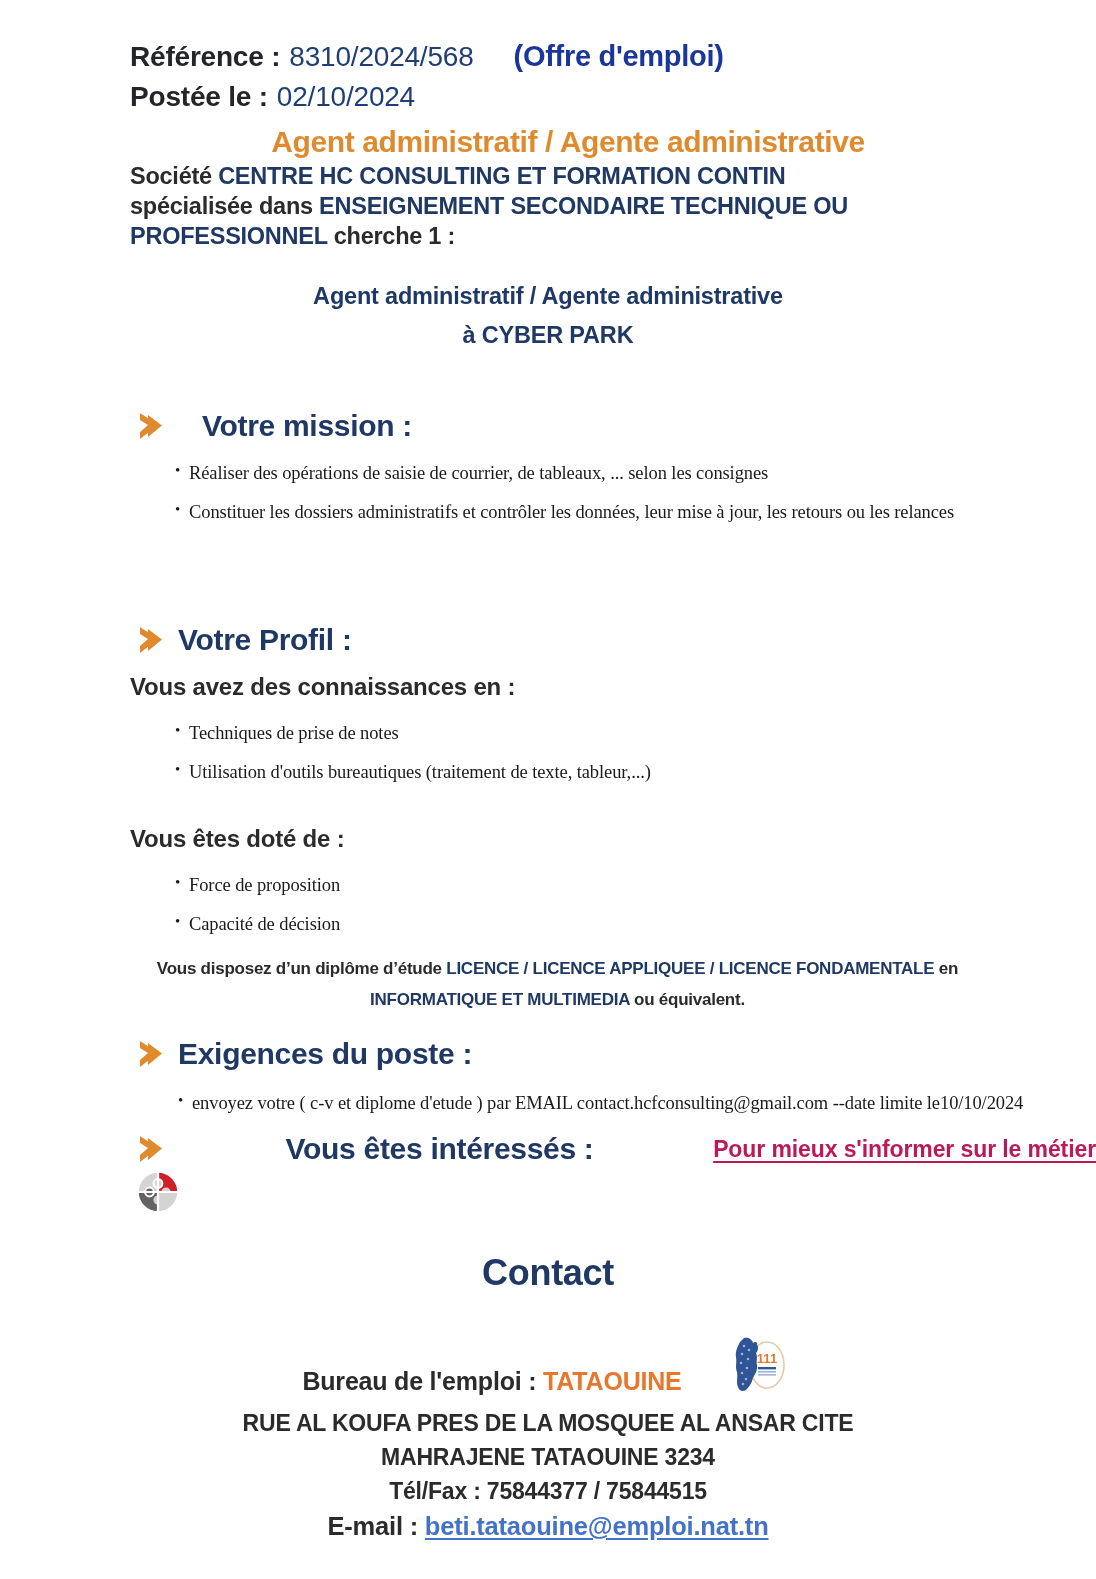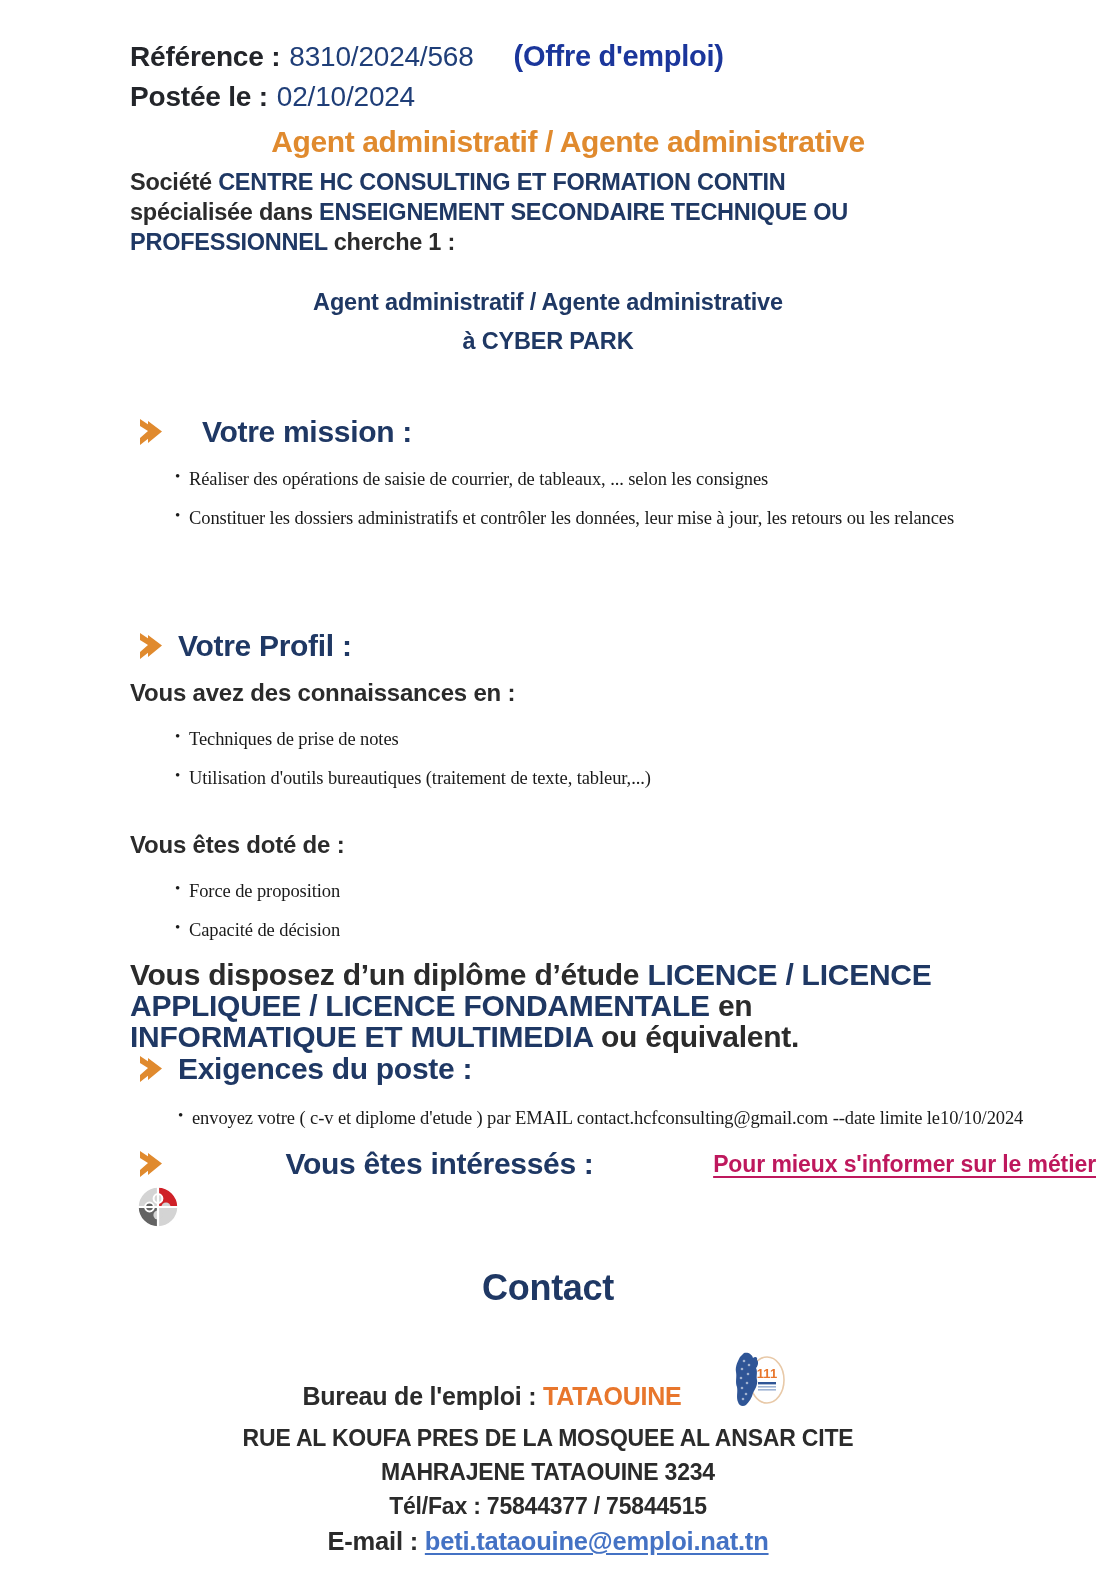--- a/index.html
+++ b/index.html
@@ -58,21 +58,21 @@
     text-align: center;
     font-size: 30px;
     font-weight: bold;
     color: #e08a2e;
     letter-spacing: -0.4px;
     margin: 12px 0 0 40px;
   }
 
   
   .company-para {
-    margin: 8px 0 0 130px;
+    margin: 2px 0 0 130px;
     width: 775px;
     font-size: 23.5px;
     font-weight: bold;
     line-height: 30px;
     color: #2b2b2b;
     letter-spacing: -0.25px;
   }
   .nv { color: #1f3864; }
 
   .centered-role {
@@ -135,25 +135,26 @@
     font-size: 24px;
     font-weight: bold;
     color: #2b2b2b;
     margin-left: 130px;
     letter-spacing: -0.2px;
   }
 
   .diploma {
     margin: 0 0 0 130px;
     width: 855px;
-    font-size: 30px;
+    font-size: 17px;
     font-weight: bold;
     line-height: 31px;
     color: #2b2b2b;
     letter-spacing: -0.25px;
+    text-align: center;
   }
 
   
   .interested-row {
     display: flex;
     align-items: center;
     margin-left: 138px;
     justify-content: space-between;
   }
   .interested-title {
@@ -288,21 +289,21 @@
 
   <ul class="bullets" style="margin:22px 0 0 175px;">
     <li>Force de proposition</li>
     <li>Capacité de décision</li>
   </ul>
 
   <div class="diploma" style="margin-top:16px;">
     <span>Vous disposez d’un diplôme d’étude </span><span class="nv">LICENCE / LICENCE APPLIQUEE / LICENCE FONDAMENTALE</span><span> en </span><span class="nv">INFORMATIQUE ET MULTIMEDIA</span><span> ou équivalent.</span>
   </div>
 
-  <div class="sec-head" style="text-align:center;">
+  <div class="sec-head" style="margin-top:22px;text-align:center;">
     <svg class="arrow-ico" viewBox="0 0 26 30">
       <path d="M2 2 L20 14 L2 28 L2 21 L10 14 L2 9 Z" fill="#e08a2e"></path>
       <path d="M10 4 L24 14.5 L10 26 L10 20 L17 14.5 L10 10 Z" fill="#e08a2e"></path>
     </svg>
     <span class="sec-title">Exigences du poste :</span>
   </div>
 
   <ul class="bullets" style="margin:22px 0 0 178px;">
     <li>envoyez votre ( c-v et diplome d'etude ) par EMAIL contact.hcfconsulting@gmail.com --date limite le10/10/2024</li>
   </ul>

